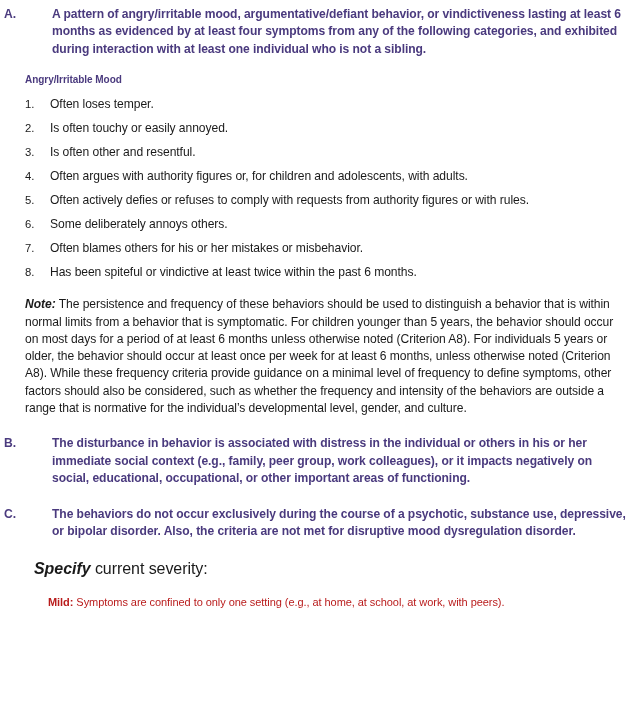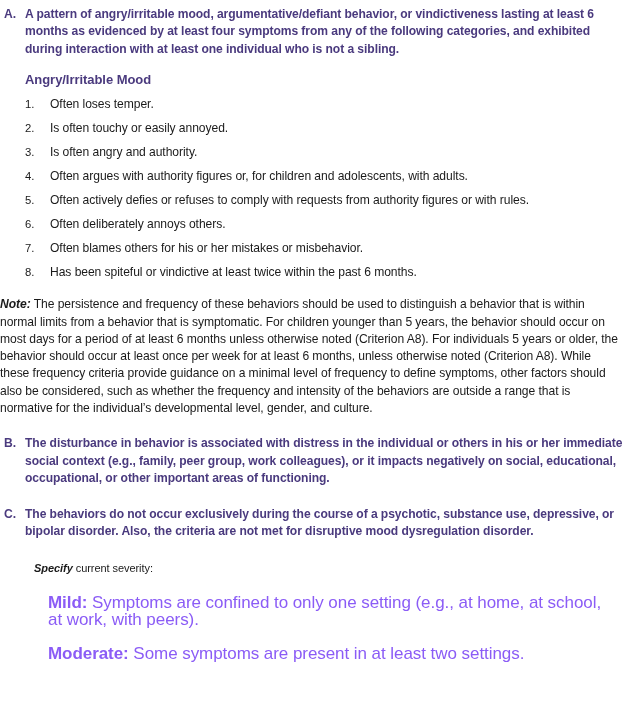--- a/index.html
+++ b/index.html
@@ -34,27 +34,28 @@
   }
   .criterion .marker {
     width: 25px;
     flex: 0 0 25px;
     padding-left: 4px;
     box-sizing: border-box;
   }
   .criterion .body {
     flex: 1 1 auto;
     padding-right: 2px;
+    margin-left: 27px;
   }
 
   
   .subhead {
     color: #4a3a7e;
     font-weight: bold;
-    font-size: 13px;
+    font-size: 10px;
     line-height: 16px;
     margin-left: 25px;
     letter-spacing: -0.05px;
   }
 
   
   .num-item {
     display: flex;
     align-items: flex-start;
     font-size: 12.1px;
@@ -68,50 +69,51 @@
     margin-left: 25px;
     font-size: 11.3px;
   }
   .num-item .txt {
     flex: 1 1 auto;
     padding-right: 28px;
   }
 
   
   .note-para {
+    margin-left: 25px;
     margin-right: 13px;
     font-size: 12.1px;
     line-height: 17.3px;
     color: #1a1a1a;
     text-align: left;
     letter-spacing: -0.06px;
   }
   .note-label {
     font-weight: bold;
     font-style: italic;
   }
 
   
   .specify-line {
     margin-left: 34px;
-    font-size: 11px;
+    font-size: 16px;
     line-height: 17px;
     color: #1a1a1a;
     letter-spacing: -0.06px;
   }
   .specify-word {
     font-weight: bold;
     font-style: italic;
   }
   .severity-line {
     margin-left: 48px;
     margin-right: 13px;
-    font-size: 17px;
+    font-size: 11px;
     line-height: 17px;
-    color: #8b5cf6;
+    color: #b91c1c;
     letter-spacing: -0.06px;
   }
   .severity-label {
     font-weight: bold;
   }
 
   
   .sp-a-top   { margin-top: 6px; }
   .sp-head    { margin-top: 14px; margin-bottom: 4px; }
   .sp-item    { margin-top: 8px; }
@@ -135,35 +137,35 @@
   <div class="num-item sp-item">
     <span class="num">1.</span>
     <span class="txt">Often loses temper.</span>
   </div>
   <div class="num-item sp-item">
     <span class="num">2.</span>
     <span class="txt">Is often touchy or easily annoyed.</span>
   </div>
   <div class="num-item sp-item">
     <span class="num">3.</span>
-    <span class="txt">Is often angry and authority.</span>
+    <span class="txt">Is often other and resentful.</span>
   </div>
 
 
   <div class="num-item sp-item">
     <span class="num">4.</span>
     <span class="txt">Often argues with authority figures or, for children and adolescents, with adults.</span>
   </div>
   <div class="num-item sp-item">
     <span class="num">5.</span>
     <span class="txt">Often actively defies or refuses to comply with requests from authority figures or with rules.</span>
   </div>
   <div class="num-item sp-item">
     <span class="num">6.</span>
-    <span class="txt">Often deliberately annoys others.</span>
+    <span class="txt">Some deliberately annoys others.</span>
   </div>
   <div class="num-item sp-item">
     <span class="num">7.</span>
     <span class="txt">Often blames others for his or her mistakes or misbehavior.</span>
   </div>
 
 
   <div class="num-item sp-item">
     <span class="num">8.</span>
     <span class="txt">Has been spiteful or vindictive at least twice within the past 6 months.</span>
@@ -183,17 +185,14 @@
     <span class="body">The behaviors do not occur exclusively during the course of a psychotic, substance use, depressive, or bipolar disorder. Also, the criteria are not met for disruptive mood dysregulation disorder.</span>
   </div>
 
   <div class="specify-line sp-specify">
     <span class="specify-word">Specify</span><span> current severity:</span>
   </div>
 
   <div class="severity-line sp-sev">
     <span class="severity-label">Mild:</span><span> Symptoms are confined to only one setting (e.g., at home, at school, at work, with peers).</span>
   </div>
-  <div class="severity-line sp-sev">
-    <span class="severity-label">Moderate:</span><span> Some symptoms are present in at least two settings.</span>
-  </div>
 
 </div>
 
 </body></html>

